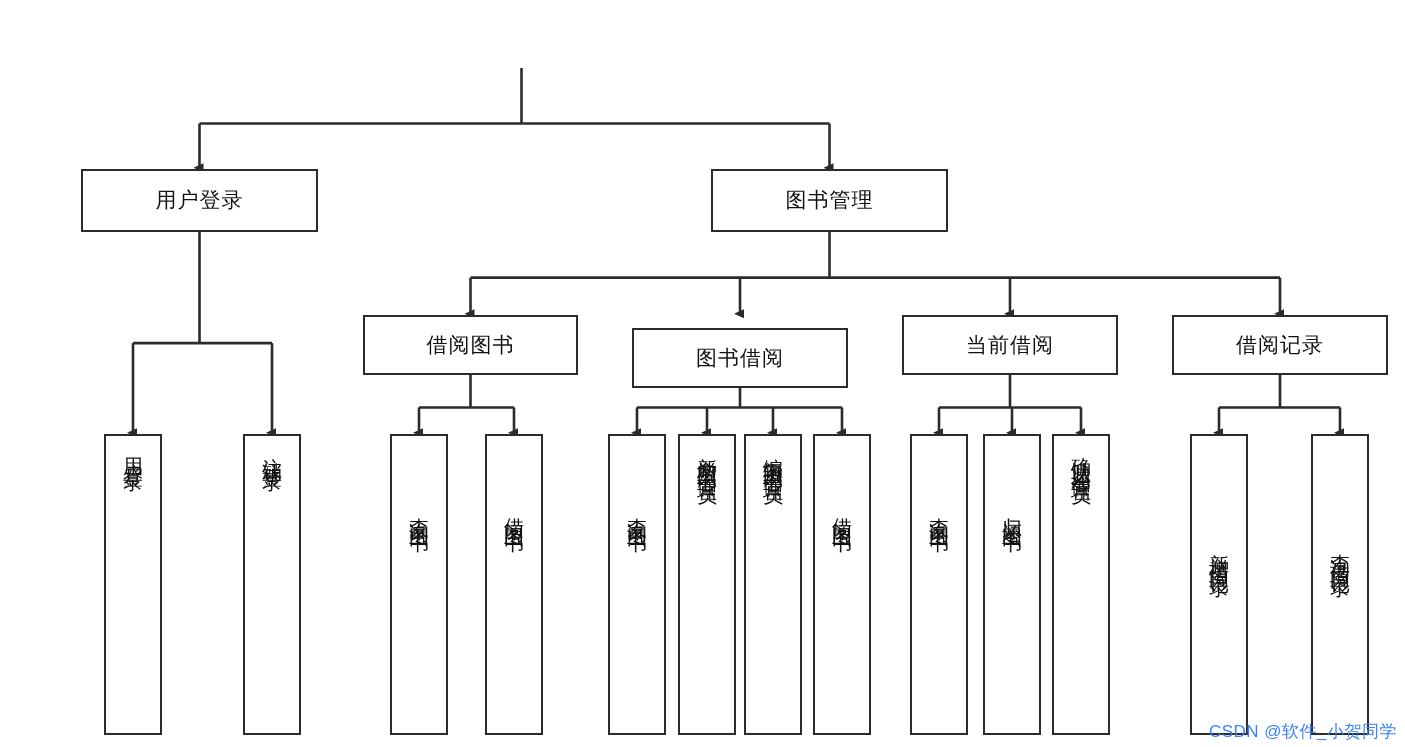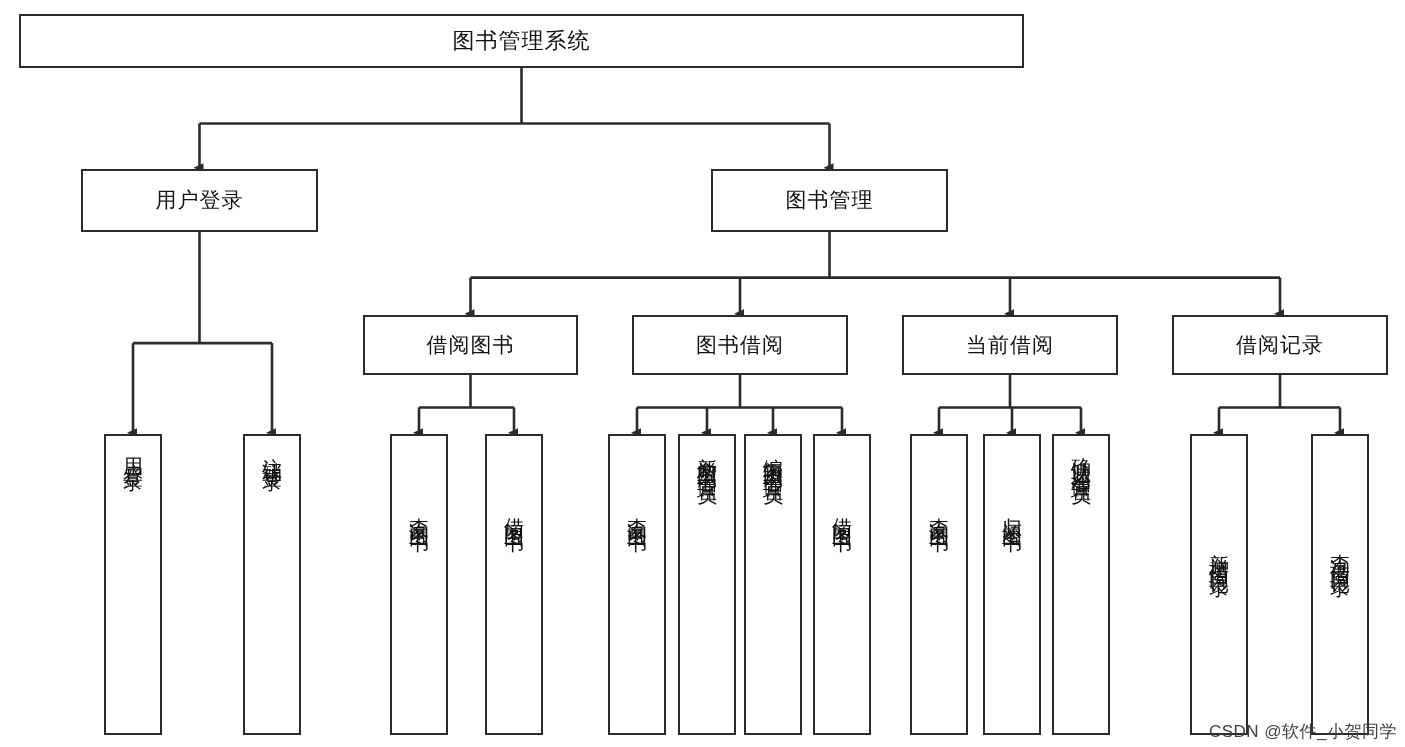--- a/index.html
+++ b/index.html
@@ -54,21 +54,21 @@
     color:#111;
   }
   .leaf.tall .lbl{letter-spacing:4px;}
   .leaf.mid .lbl{padding-top:60px;}
   .leaf.mid2 .lbl{padding-top:96px;}
   .watermark{
     position:absolute;
     right:8px;
     bottom:4px;
     font-size:17px;
-    color:#404040;
+    color:#3b82f6;
     letter-spacing:0.5px;
     white-space:nowrap;
     pointer-events:none;
   }
 </style>
 </head>
 <body>
 
 <div id="stage">
 
@@ -108,35 +108,32 @@
         <path d="M939,407.45 L939,433" marker-end="url(#arrow)"></path>
         <path d="M1012,407.45 L1012,433" marker-end="url(#arrow)"></path>
         <path d="M1081,407.45 L1081,433" marker-end="url(#arrow)"></path>
         <path d="M1280,375 L1280,407.45"></path>
         <path d="M1219,407.45 L1340,407.45"></path>
         <path d="M1219,407.45 L1219,433" marker-end="url(#arrow)"></path>
         <path d="M1340,407.45 L1340,433" marker-end="url(#arrow)"></path>
       </g>
   </svg>
 
-  <div class="node root" style="left:19px;top:14px;width:1005px;height:54px;">
-    <span class="lbl">图书管理系统</span>
-  </div>
 
   <div class="node" style="left:81px;top:169px;width:237px;height:63px;">
     <span class="lbl">用户登录</span>
   </div>
   <div class="node" style="left:711px;top:169px;width:237px;height:63px;align-items:center;">
     <span class="lbl">图书管理</span>
   </div>
 
   <div class="node" style="left:363px;top:315px;width:215px;height:60px;">
     <span class="lbl">借阅图书</span>
   </div>
-  <div class="node" style="left:632px;top:315px;width:216px;height:60px;">
+  <div class="node" style="left:632px;top:328px;width:216px;height:60px;">
     <span class="lbl">图书借阅</span>
   </div>
   <div class="node" style="left:902px;top:315px;width:216px;height:60px;">
     <span class="lbl">当前借阅</span>
   </div>
   <div class="node" style="left:1172px;top:315px;width:216px;height:60px;">
     <span class="lbl">借阅记录</span>
   </div>
 
   <div class="leaf" style="left:104px;top:434px;width:58px;height:301px;">

